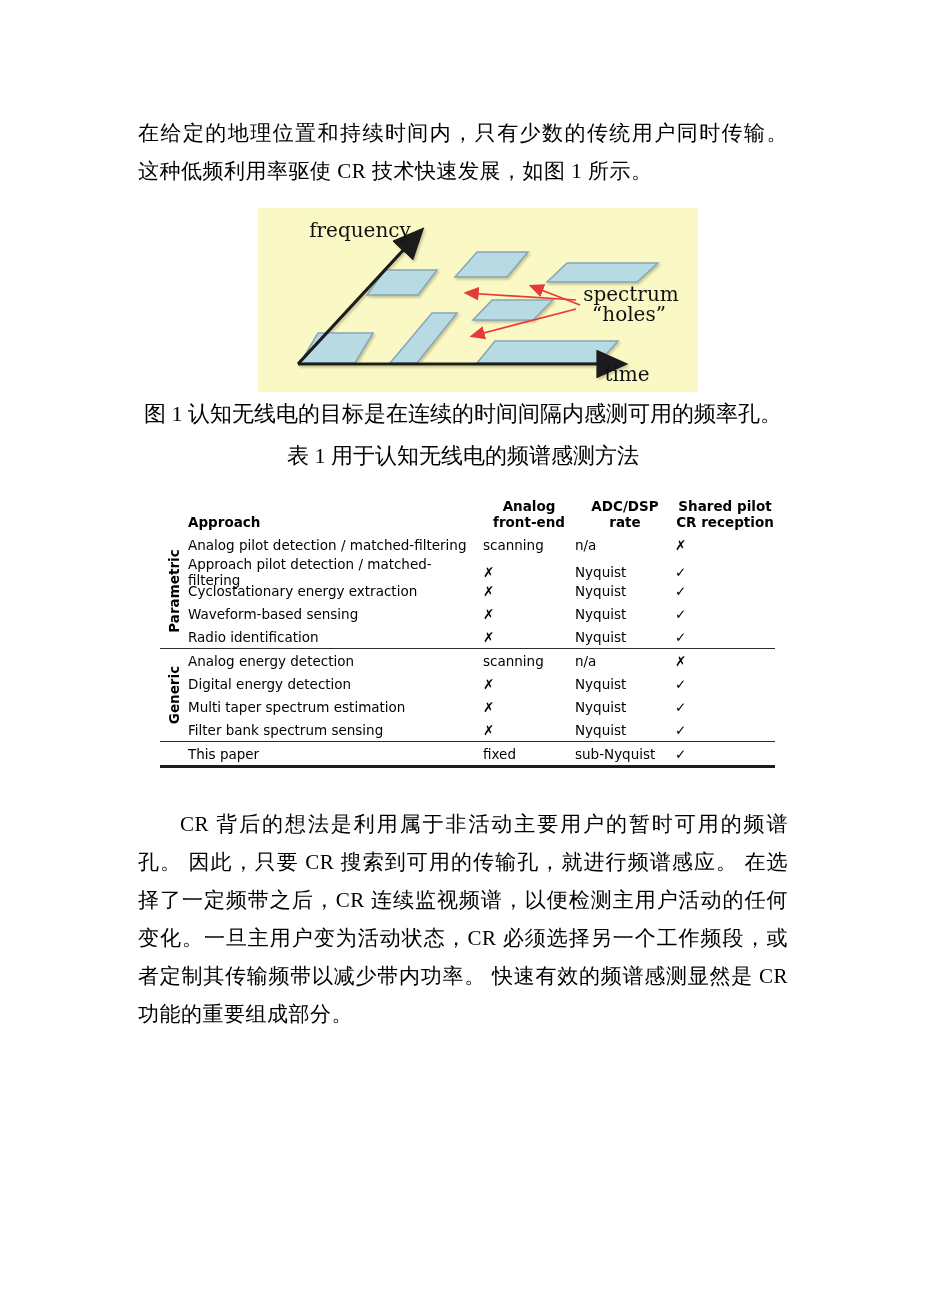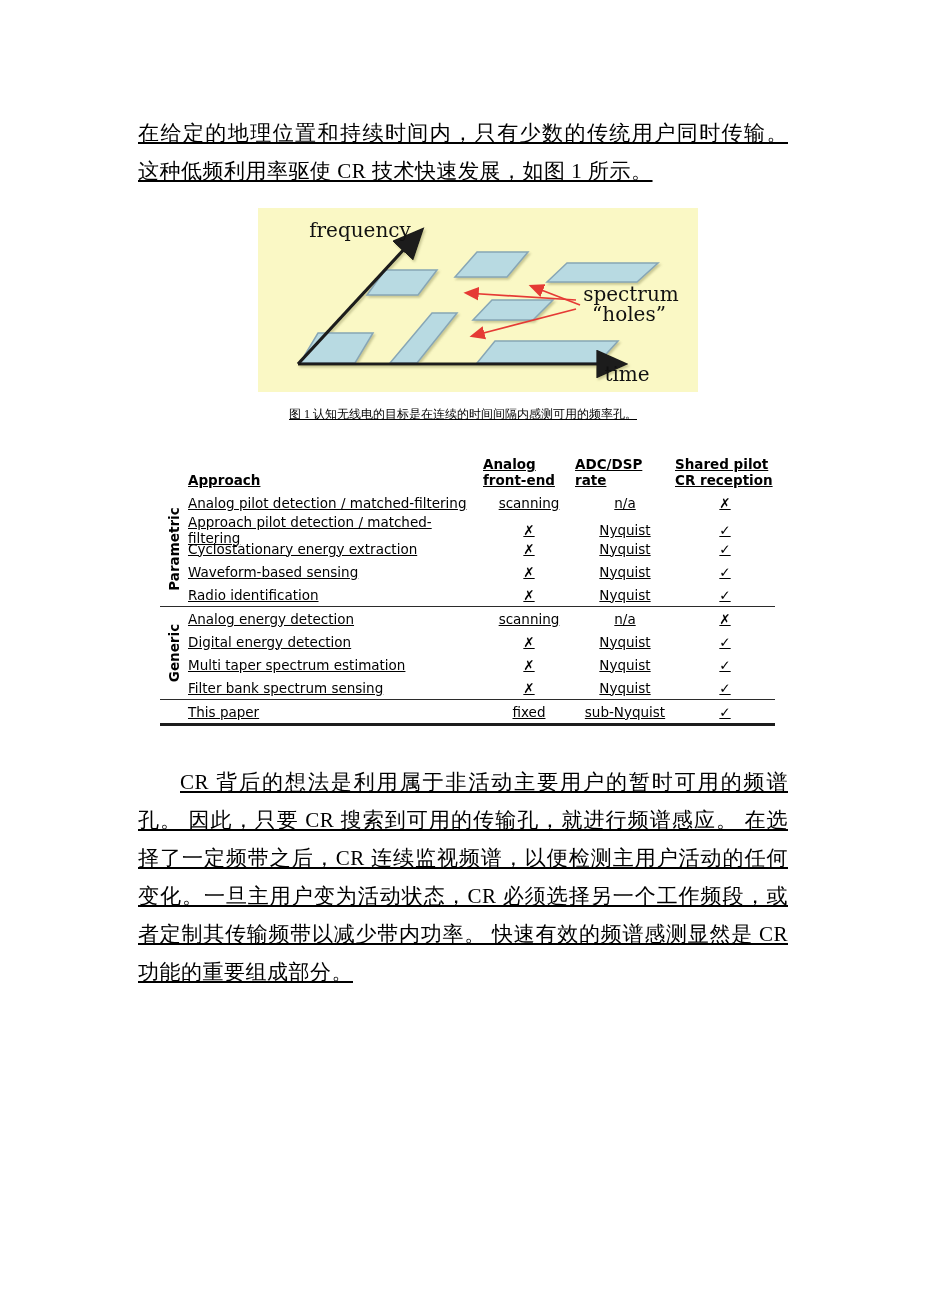--- a/index.html
+++ b/index.html
@@ -1,50 +1,50 @@
 <!DOCTYPE html>
 <html><head>
 <meta charset="utf-8">
 <style>
   html,body { margin:0; padding:0; background:#ffffff; }
   .page {
     position:relative; width:926px; height:1309px; background:#ffffff;
     margin:0 auto; overflow:hidden;
     font-family:"Liberation Serif","DejaVu Serif",serif; color:#000;
   }
-  .content { margin:0 138px; padding-top:114px;text-decoration:underline; }
+  .content { margin:0 138px; padding-top:114px; }
   p.body {
     margin:0; font-size:21px; line-height:38px; text-align:justify;
     letter-spacing:0.5px;
   }
   p.indent { text-indent:2em; }
   
   .figwrap { margin:18px 0 0 120px; width:354px; height:184px; }
   .figwrap svg { display:block; }
   .caption {
-    margin-top:8px; text-align:center; font-size:12px; line-height:28px;
+    margin-top:8px; text-align:center; font-size:22px; line-height:28px;
   }
   .caption2 { margin-top:14px; }
   
   .tblwrap { margin:12px 0 0 22px; width:615px;
     font-family:"DejaVu Sans","Liberation Sans",sans-serif; font-size:13.5px; }
   .thead { display:grid; grid-template-columns:28px 295px 92px 100px 100px;
     align-items:end; height:48px; padding-bottom:3px; font-weight:bold; }
-  .thead .hc { white-space:pre-line; line-height:16px; }
+  .thead .hc { text-align:center; white-space:pre-line; line-height:16px; }
   .thead .hl { text-align:left; }
   .tgroup { display:flex; }
   .tgroup.rule { border-bottom:1.6px solid #2b2b2b; }
   .glabel { width:28px; position:relative; }
   .glabel span { position:absolute; top:50%; left:50%;
     transform:translate(-50%,-50%) rotate(-90deg);
     white-space:nowrap; font-weight:bold; font-size:13.5px; }
   .rows { flex:1; }
   .trow { display:grid; grid-template-columns:295px 92px 100px 100px;
     height:23px; align-items:center; }
-  .trow .c { text-align:center; }
+  .trow .c { text-align:left; }
   .tbl-bottom { border-bottom:3px solid #1c1c1c; }
   .paras { margin-top:37px; }
 </style>
 </head>
 <body>
 
 <div class="page">
   <div class="content">
 
     <p class="body">在给定的地理位置和持续时间内，只有少数的传统用户同时传输。 这种低频利用率驱使 CR 技术快速发展，如图 1 所示。</p>
@@ -84,20 +84,21 @@
         <line x1="318" y1="101" x2="214" y2="128" stroke="#E53A35" stroke-width="1.7" marker-end="url(#redArrow)"></line>
 
         <text x="102" y="29" font-family="DejaVu Serif, Liberation Serif, serif" font-size="20" text-anchor="middle" fill="#111">frequency</text>
         <text x="369" y="173" font-family="DejaVu Serif, Liberation Serif, serif" font-size="20" text-anchor="middle" fill="#111">time</text>
         <text x="373" y="93" font-family="DejaVu Serif, Liberation Serif, serif" font-size="20" text-anchor="middle" fill="#111">spectrum</text>
         <text x="371" y="113" font-family="DejaVu Serif, Liberation Serif, serif" font-size="20" text-anchor="middle" fill="#111">“holes”</text>
       </svg>
     </div>
 
     <div class="caption">图 1 认知无线电的目标是在连续的时间间隔内感测可用的频率孔。</div>
+    <div class="caption caption2">表 1 用于认知无线电的频谱感测方法</div>
 
     <div class="tblwrap tbl-bottom">
       <div class="thead">
         <div></div>
         <div class="hl">Approach</div>
         <div class="hc">Analog
 front-end</div>
         <div class="hc">ADC/DSP
 rate</div>
         <div class="hc">Shared pilot

